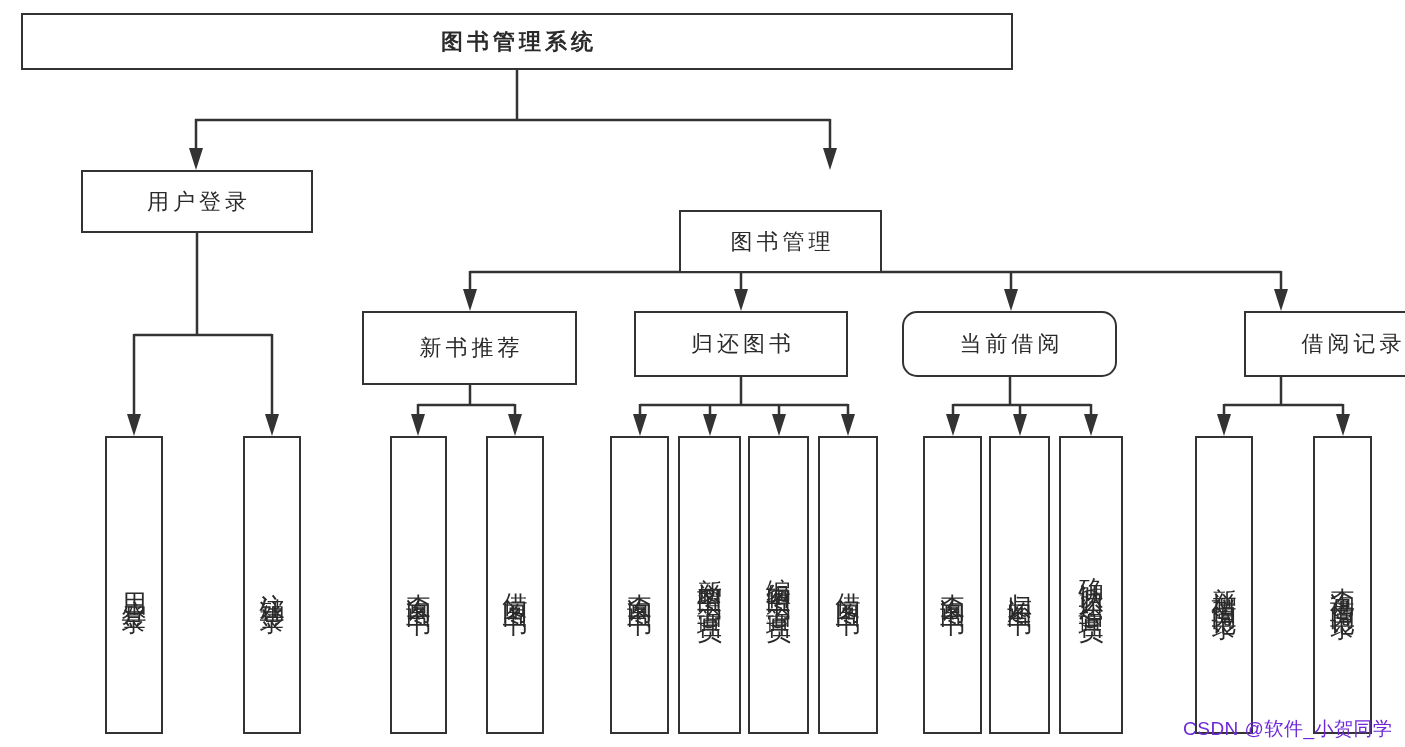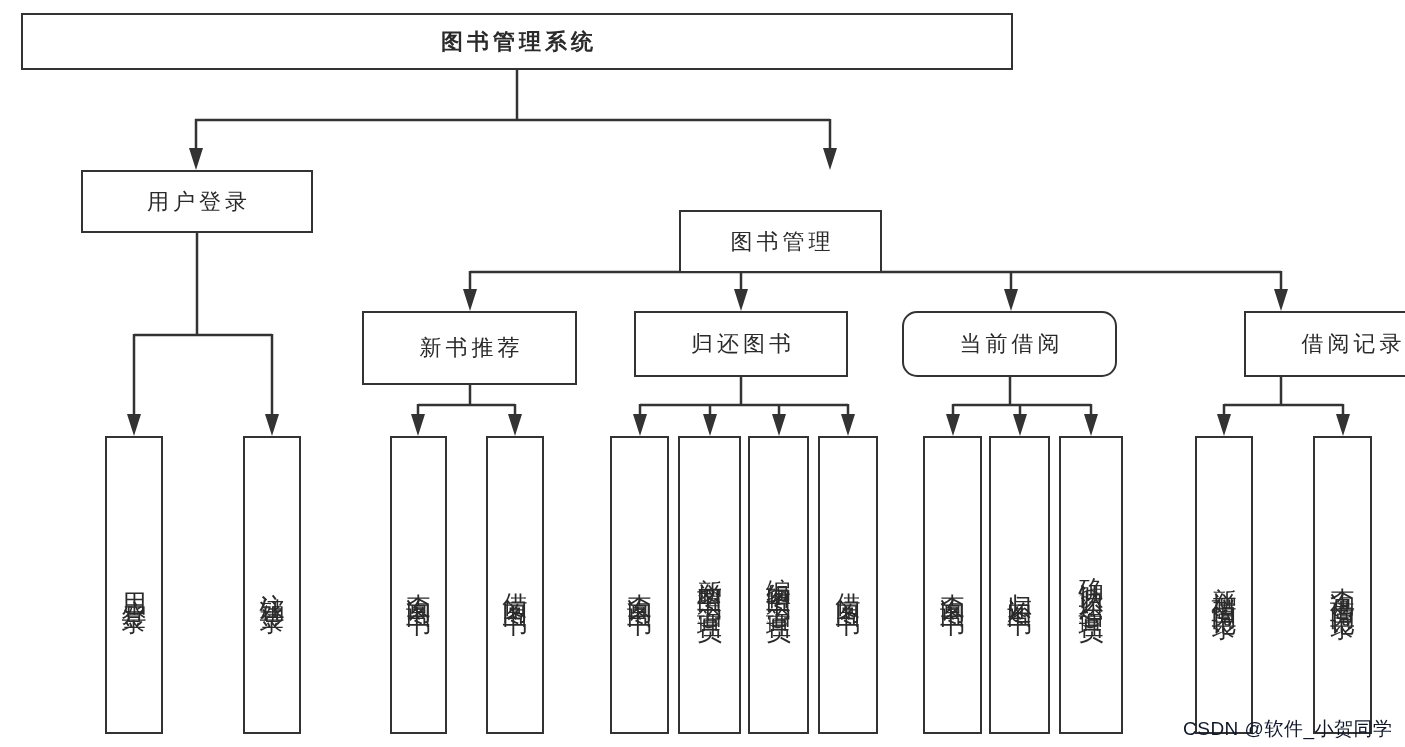--- a/index.html
+++ b/index.html
@@ -50,21 +50,21 @@
     font-size: 25px;
     letter-spacing: 6px;
     line-height: 1;
   }
   #watermark {
     position: absolute;
     left: 1183px;
     top: 716px;
     z-index: 3;
     font-size: 19px;
-    color: #0f172a;
+    color: #6d28d9;
     letter-spacing: 0.5px;
     white-space: nowrap;
   }
 </style>
 </head>
 <body>
 
 <div id="canvas">
 
   <svg id="connector-layer" width="1405" height="747" viewBox="0 0 1405 747" aria-hidden="true">

